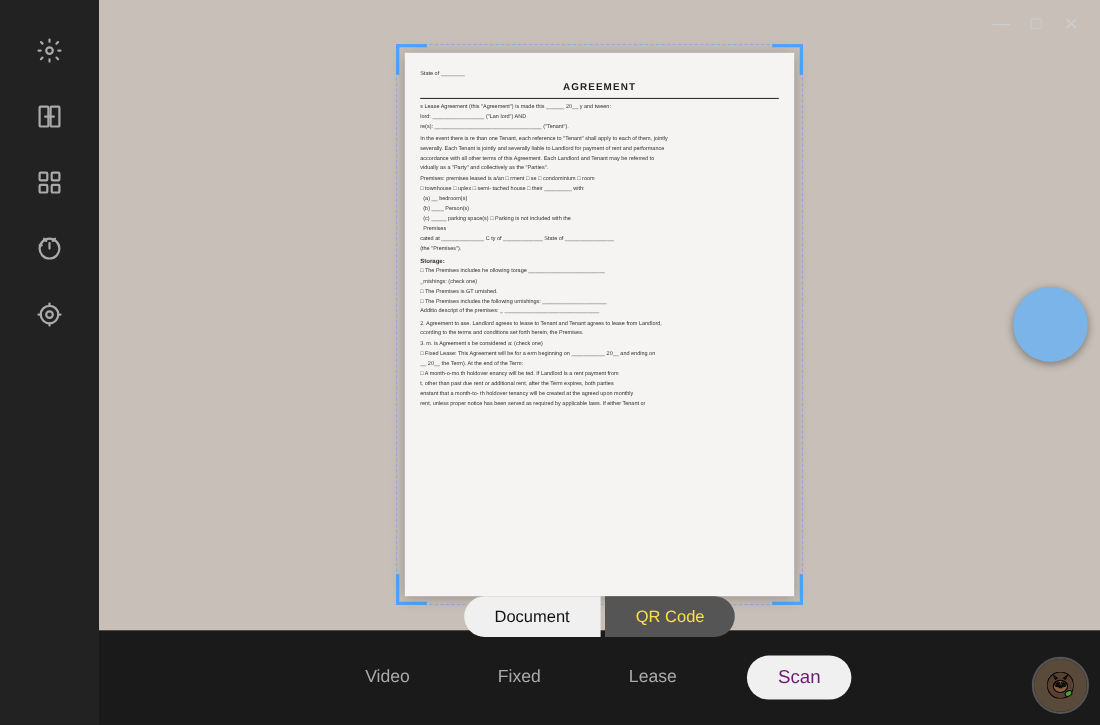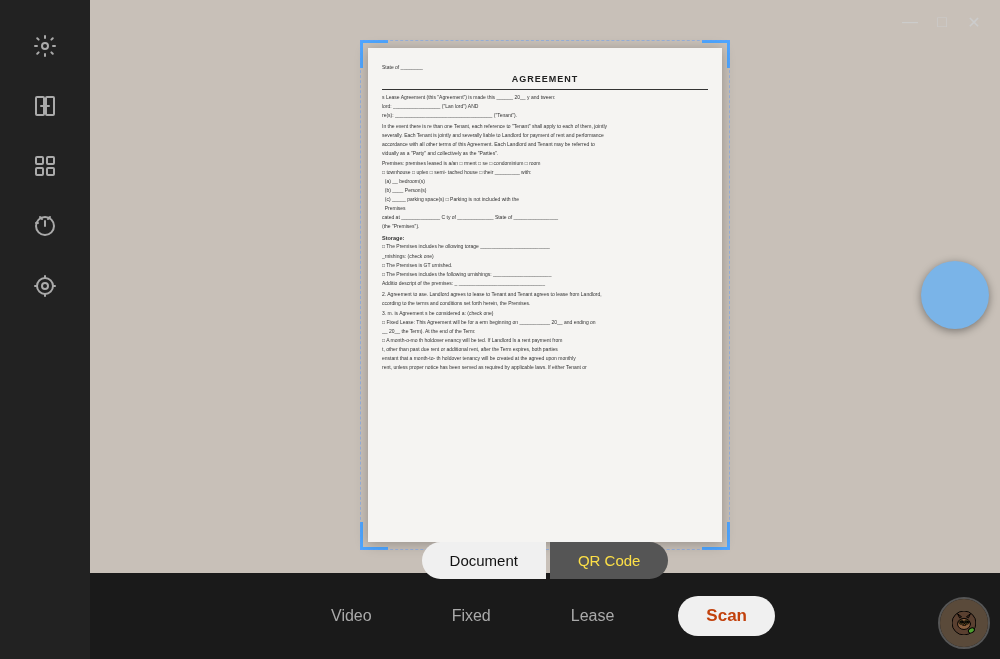--- a/index.html
+++ b/index.html
@@ -195,22 +195,22 @@
       color: #aaa;
       font-size: 16px;
       font-weight: 400;
       cursor: pointer;
       padding: 8px 16px;
       border-radius: 20px;
     }
 
     .capture-mode-btn.active-scan {
       background: #f0f0f0;
-      color: #c2410c;
-      font-weight: 700;
+      color: #701a75;
+      font-weight: 400;
       font-size: 17px;
       border-radius: 24px;
       padding: 10px 28px;
     }
 
     
     .right-panel {
       position: absolute;
       right: 0;
       top: 0;

